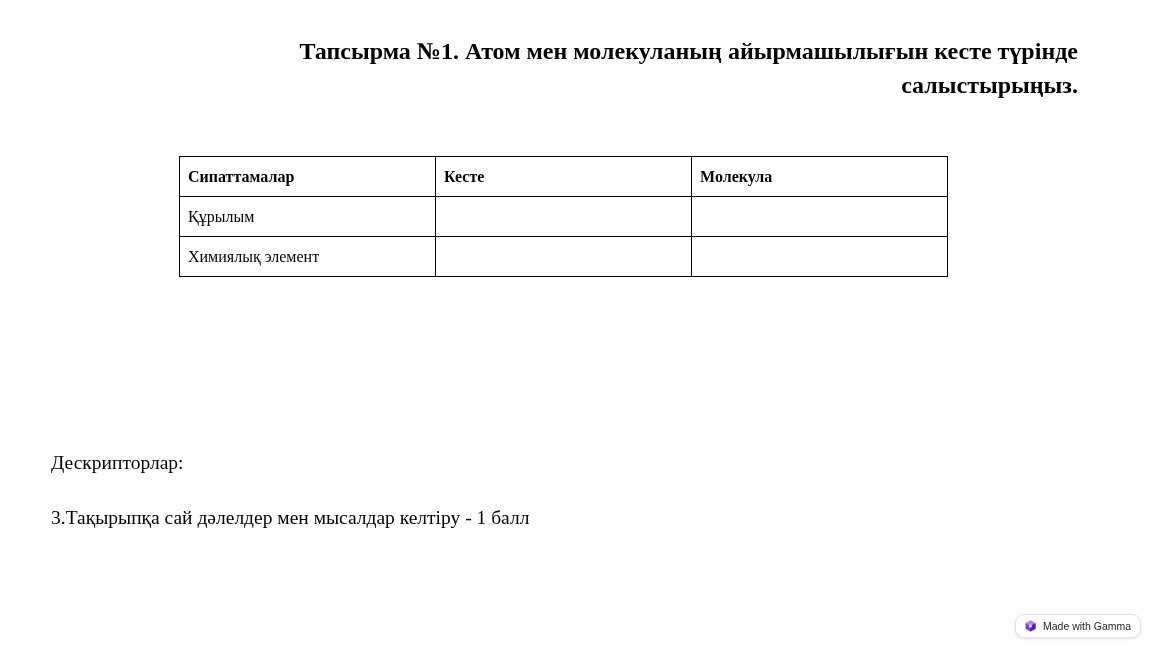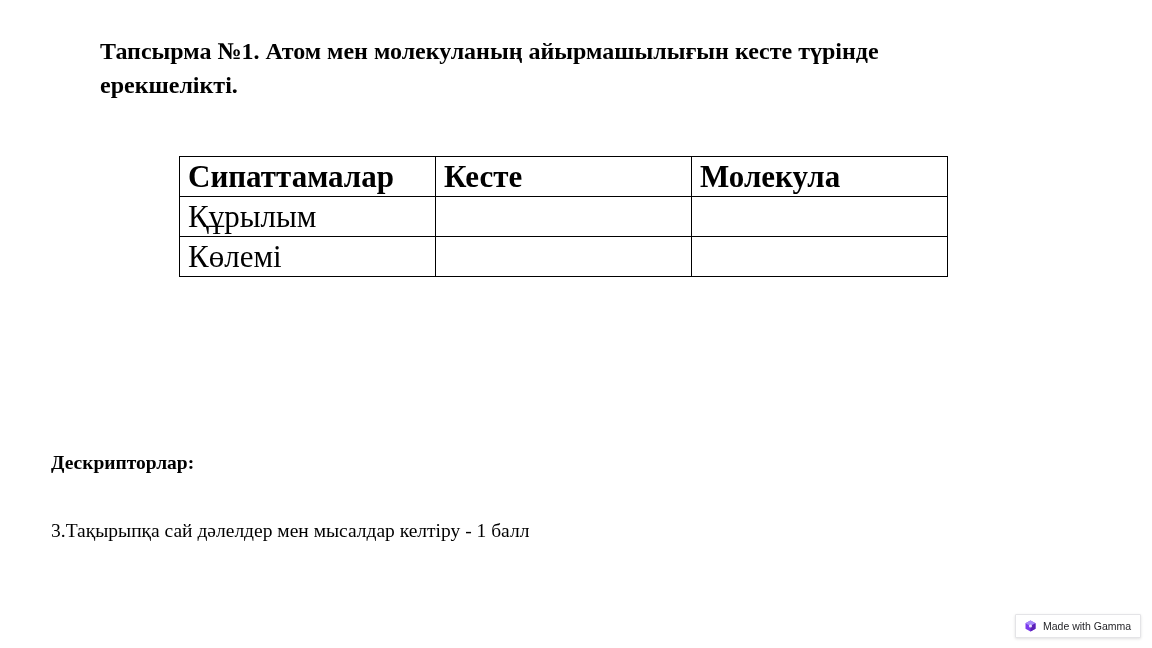--- a/index.html
+++ b/index.html
@@ -13,87 +13,87 @@
       position: relative;
       overflow: hidden;
       font-family: "Liberation Serif", "DejaVu Serif", serif;
       color: #000000;
     }
     .title {
       position: absolute;
       left: 100px;
       top: 34px;
       width: 978px;
-      text-align: left;
+      text-align: right;
       font-weight: bold;
       font-size: 24px;
       line-height: 34px;
       margin: 0;
     }
     .title span { display: block; }
     table.compare {
       position: absolute;
       left: 179px;
       top: 156px;
       border-collapse: collapse;
       table-layout: fixed;
       width: 769px;
     }
     table.compare td, table.compare th {
       border: 1.3px solid #000000;
       height: 39px;
       padding: 0 0 0 8px;
       text-align: left;
       vertical-align: middle;
-      font-size: 31px;
+      font-size: 16px;
       font-weight: normal;
       white-space: nowrap;
       overflow: hidden;
     }
     table.compare th { font-weight: bold; }
     table.compare col { width: 256px; }
     .descriptors {
       position: absolute;
       left: 51px;
       top: 449px;
       font-size: 19.5px;
       line-height: 28px;
     }
     .descriptors .heading {
-      font-weight: bold;
-      margin-bottom: 40px;
+      font-weight: normal;
+      margin-bottom: 27px;
     }
     .descriptors .item { white-space: nowrap; }
     .badge {
       position: absolute;
       left: 1015px;
       top: 614px;
       width: 126px;
       height: 24px;
       box-sizing: border-box;
       border: 1px solid #e4e4e7;
-      border-radius: 1px;
+      border-radius: 9px;
       background: #ffffff;
       box-shadow: 0 1px 3px rgba(0,0,0,0.12);
       display: flex;
       align-items: center;
       padding-left: 9px;
       font-family: "Liberation Sans", "DejaVu Sans", sans-serif;
       font-size: 10.5px;
       color: #1f1f23;
       cursor: pointer;
     }
     .badge svg { margin-right: 7px; flex: 0 0 auto; }
   </style>
 </head>
 <body>
 
 <h1 class="title">
   <span>Тапсырма №1. Атом мен молекуланың айырмашылығын кесте түрінде</span>
-  <span>ерекшелікті.</span>
+  <span>салыстырыңыз.</span>
 </h1>
 
 <table class="compare">
   <colgroup>
       <col>
       <col>
       <col>
     </colgroup>
   <thead>
     <tr>
@@ -102,21 +102,21 @@
       <th>Молекула</th>
     </tr>
   </thead>
   <tbody>
     <tr>
       <td>Құрылым</td>
       <td></td>
       <td></td>
     </tr>
     <tr>
-      <td>Көлемі</td>
+      <td>Химиялық элемент</td>
       <td></td>
       <td></td>
     </tr>
   </tbody>
 </table>
 
 <div class="descriptors">
   <div class="heading">Дескрипторлар:</div>
   <div class="item">3.Тақырыпқа сай дәлелдер мен мысалдар келтіру -  1 балл</div>
 </div>

